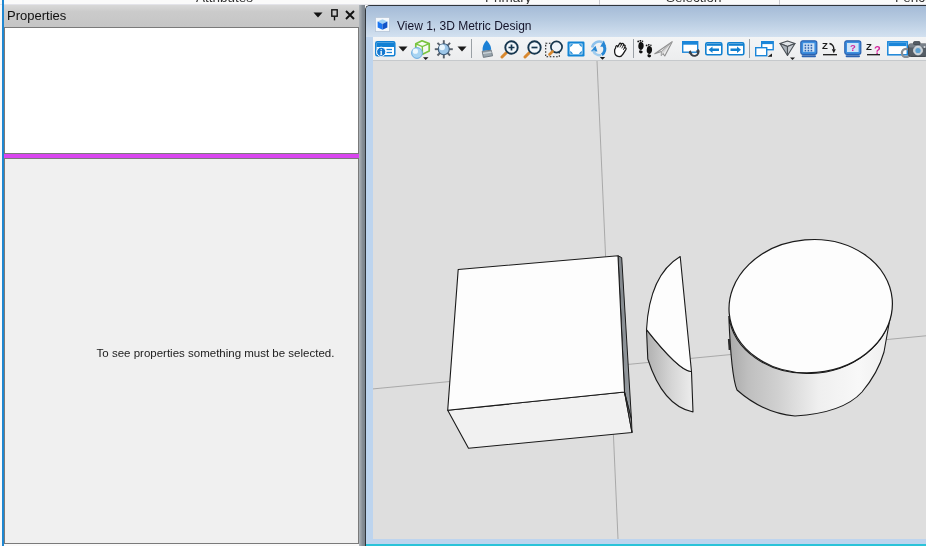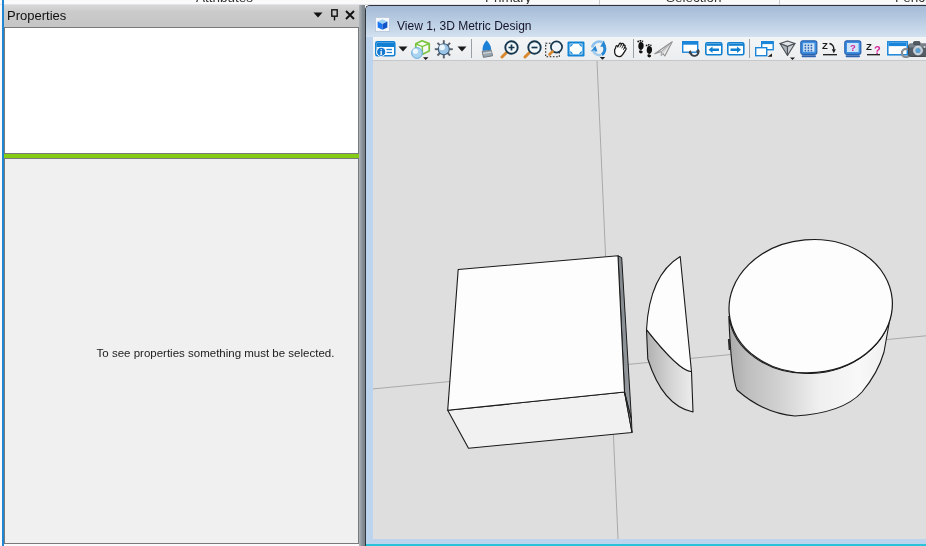--- a/index.html
+++ b/index.html
@@ -7,21 +7,21 @@
 #stage{position:relative;width:926px;height:546px;overflow:hidden;background:#fafafa;}
 .abs{position:absolute;}
 
 #riblabels{position:absolute;left:0;top:0;width:926px;height:5px;overflow:hidden;background:#fafafa;}
 #riblabels span{position:absolute;top:-9.5px;font-size:13.5px;line-height:14px;color:#303030;white-space:nowrap;}
 #ribline{position:absolute;left:0;top:4px;width:926px;height:1px;background:#e3e3e9;}
 .ribsep{position:absolute;top:0;width:1px;height:5px;background:#c9c9cf;}
 
 #blueline{position:absolute;left:2px;top:0;width:2px;height:546px;background:#1f87d1;}
 
-#panel{position:absolute;left:4px;top:5px;width:355px;height:400px;background:#84cc16;}
+#panel{position:absolute;left:4px;top:5px;width:355px;height:400px;background:#d946ef;}
 #phead{position:absolute;left:0;top:0;width:355px;height:22px;background:linear-gradient(180deg,#d8d8d8 0%,#cbcbcb 30%,#c5c5c5 100%);}
 #phead .t{position:absolute;left:3px;top:3px;font-size:13px;color:#101010;}
 #pbox1{position:absolute;left:0px;top:22px;width:353px;height:125px;background:#ffffff;border:1px solid #7a7a7a;}
 #pbox2{position:absolute;left:0px;top:153px;width:353px;height:384px;background:#f0f0f0;border:1px solid #7a7a7a;}
 #pmsg{position:absolute;left:2px;top:342px;width:355px;text-align:center;font-size:11.5px;color:#1c1c1c;padding-left:32px;}
 
 #split{position:absolute;left:359px;top:5px;width:6px;height:541px;background:linear-gradient(90deg,#b0b6bb,#858d95 60%,#7a828a);}
 
 #vwin{position:absolute;left:365px;top:5px;width:561px;height:541px;background:#bdd4ee;border-top:1px solid #2f353b;border-left:1px solid #2f353b;border-radius:5px 0 0 0;}
 #vtitle{position:absolute;left:0;top:0;width:561px;height:31px;background:linear-gradient(180deg,#a5bbd7 0%,#b7cbe1 45%,#d3e1f0 100%);border-radius:4px 0 0 0;}

